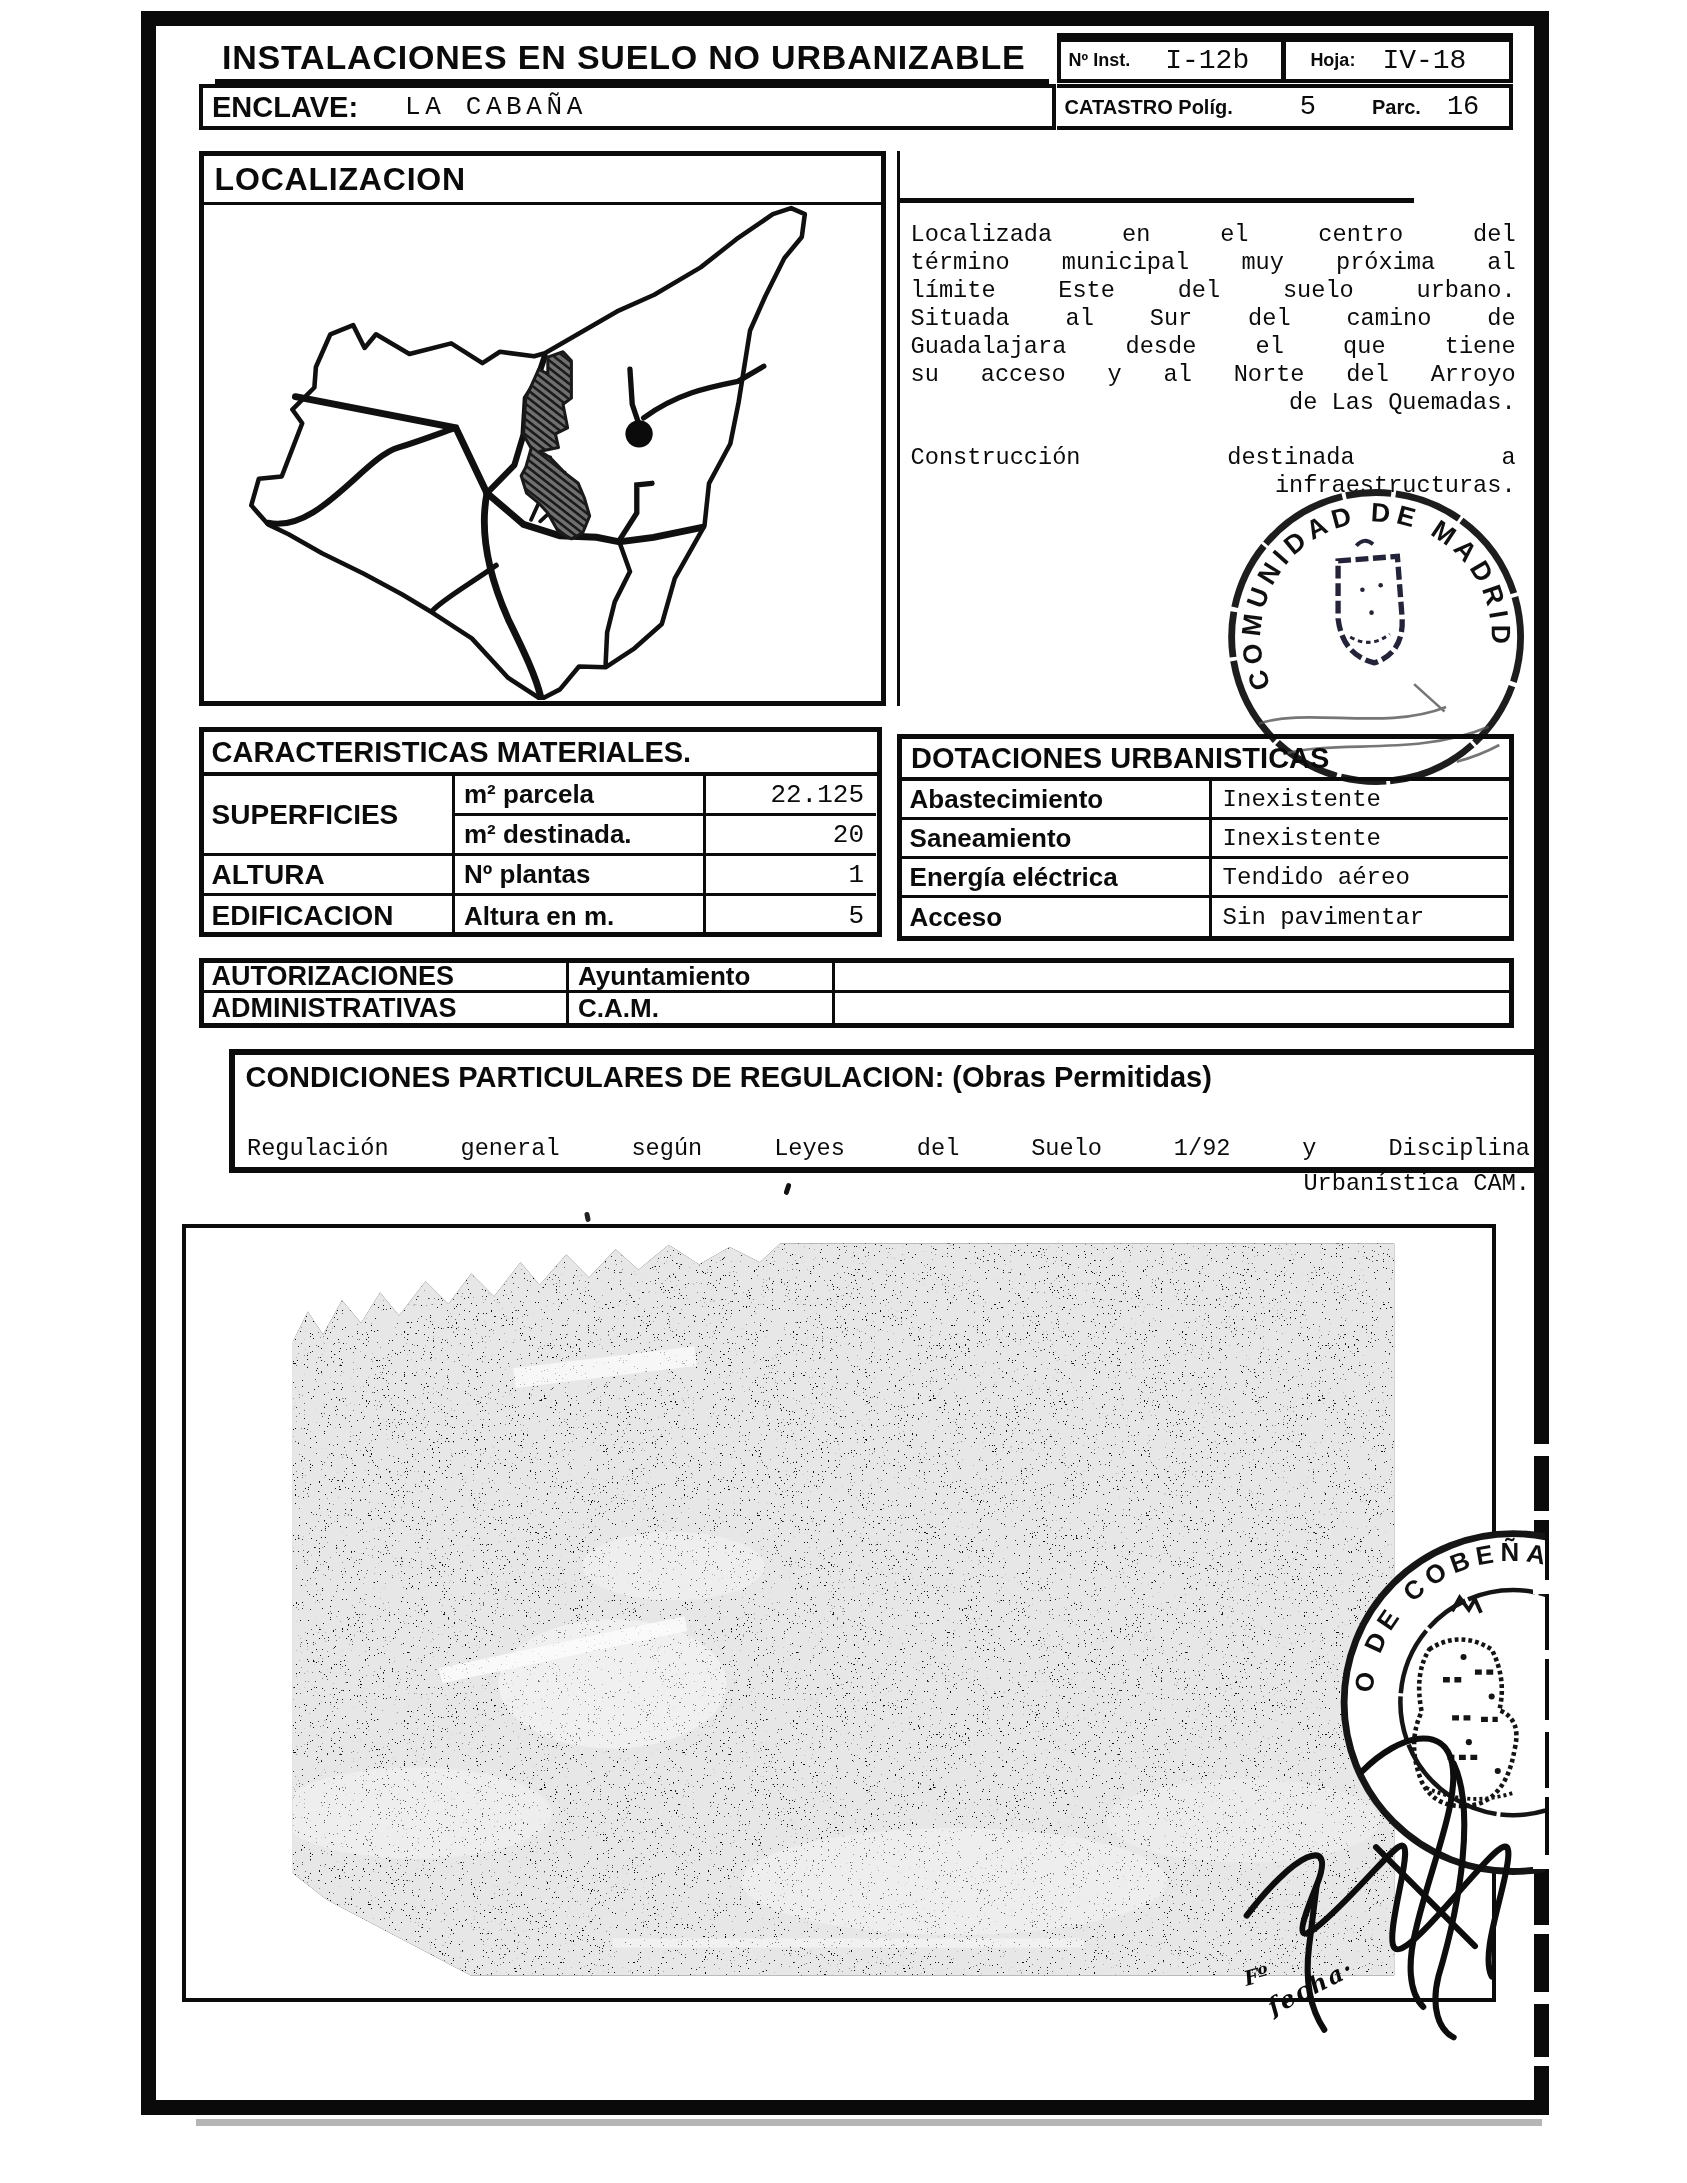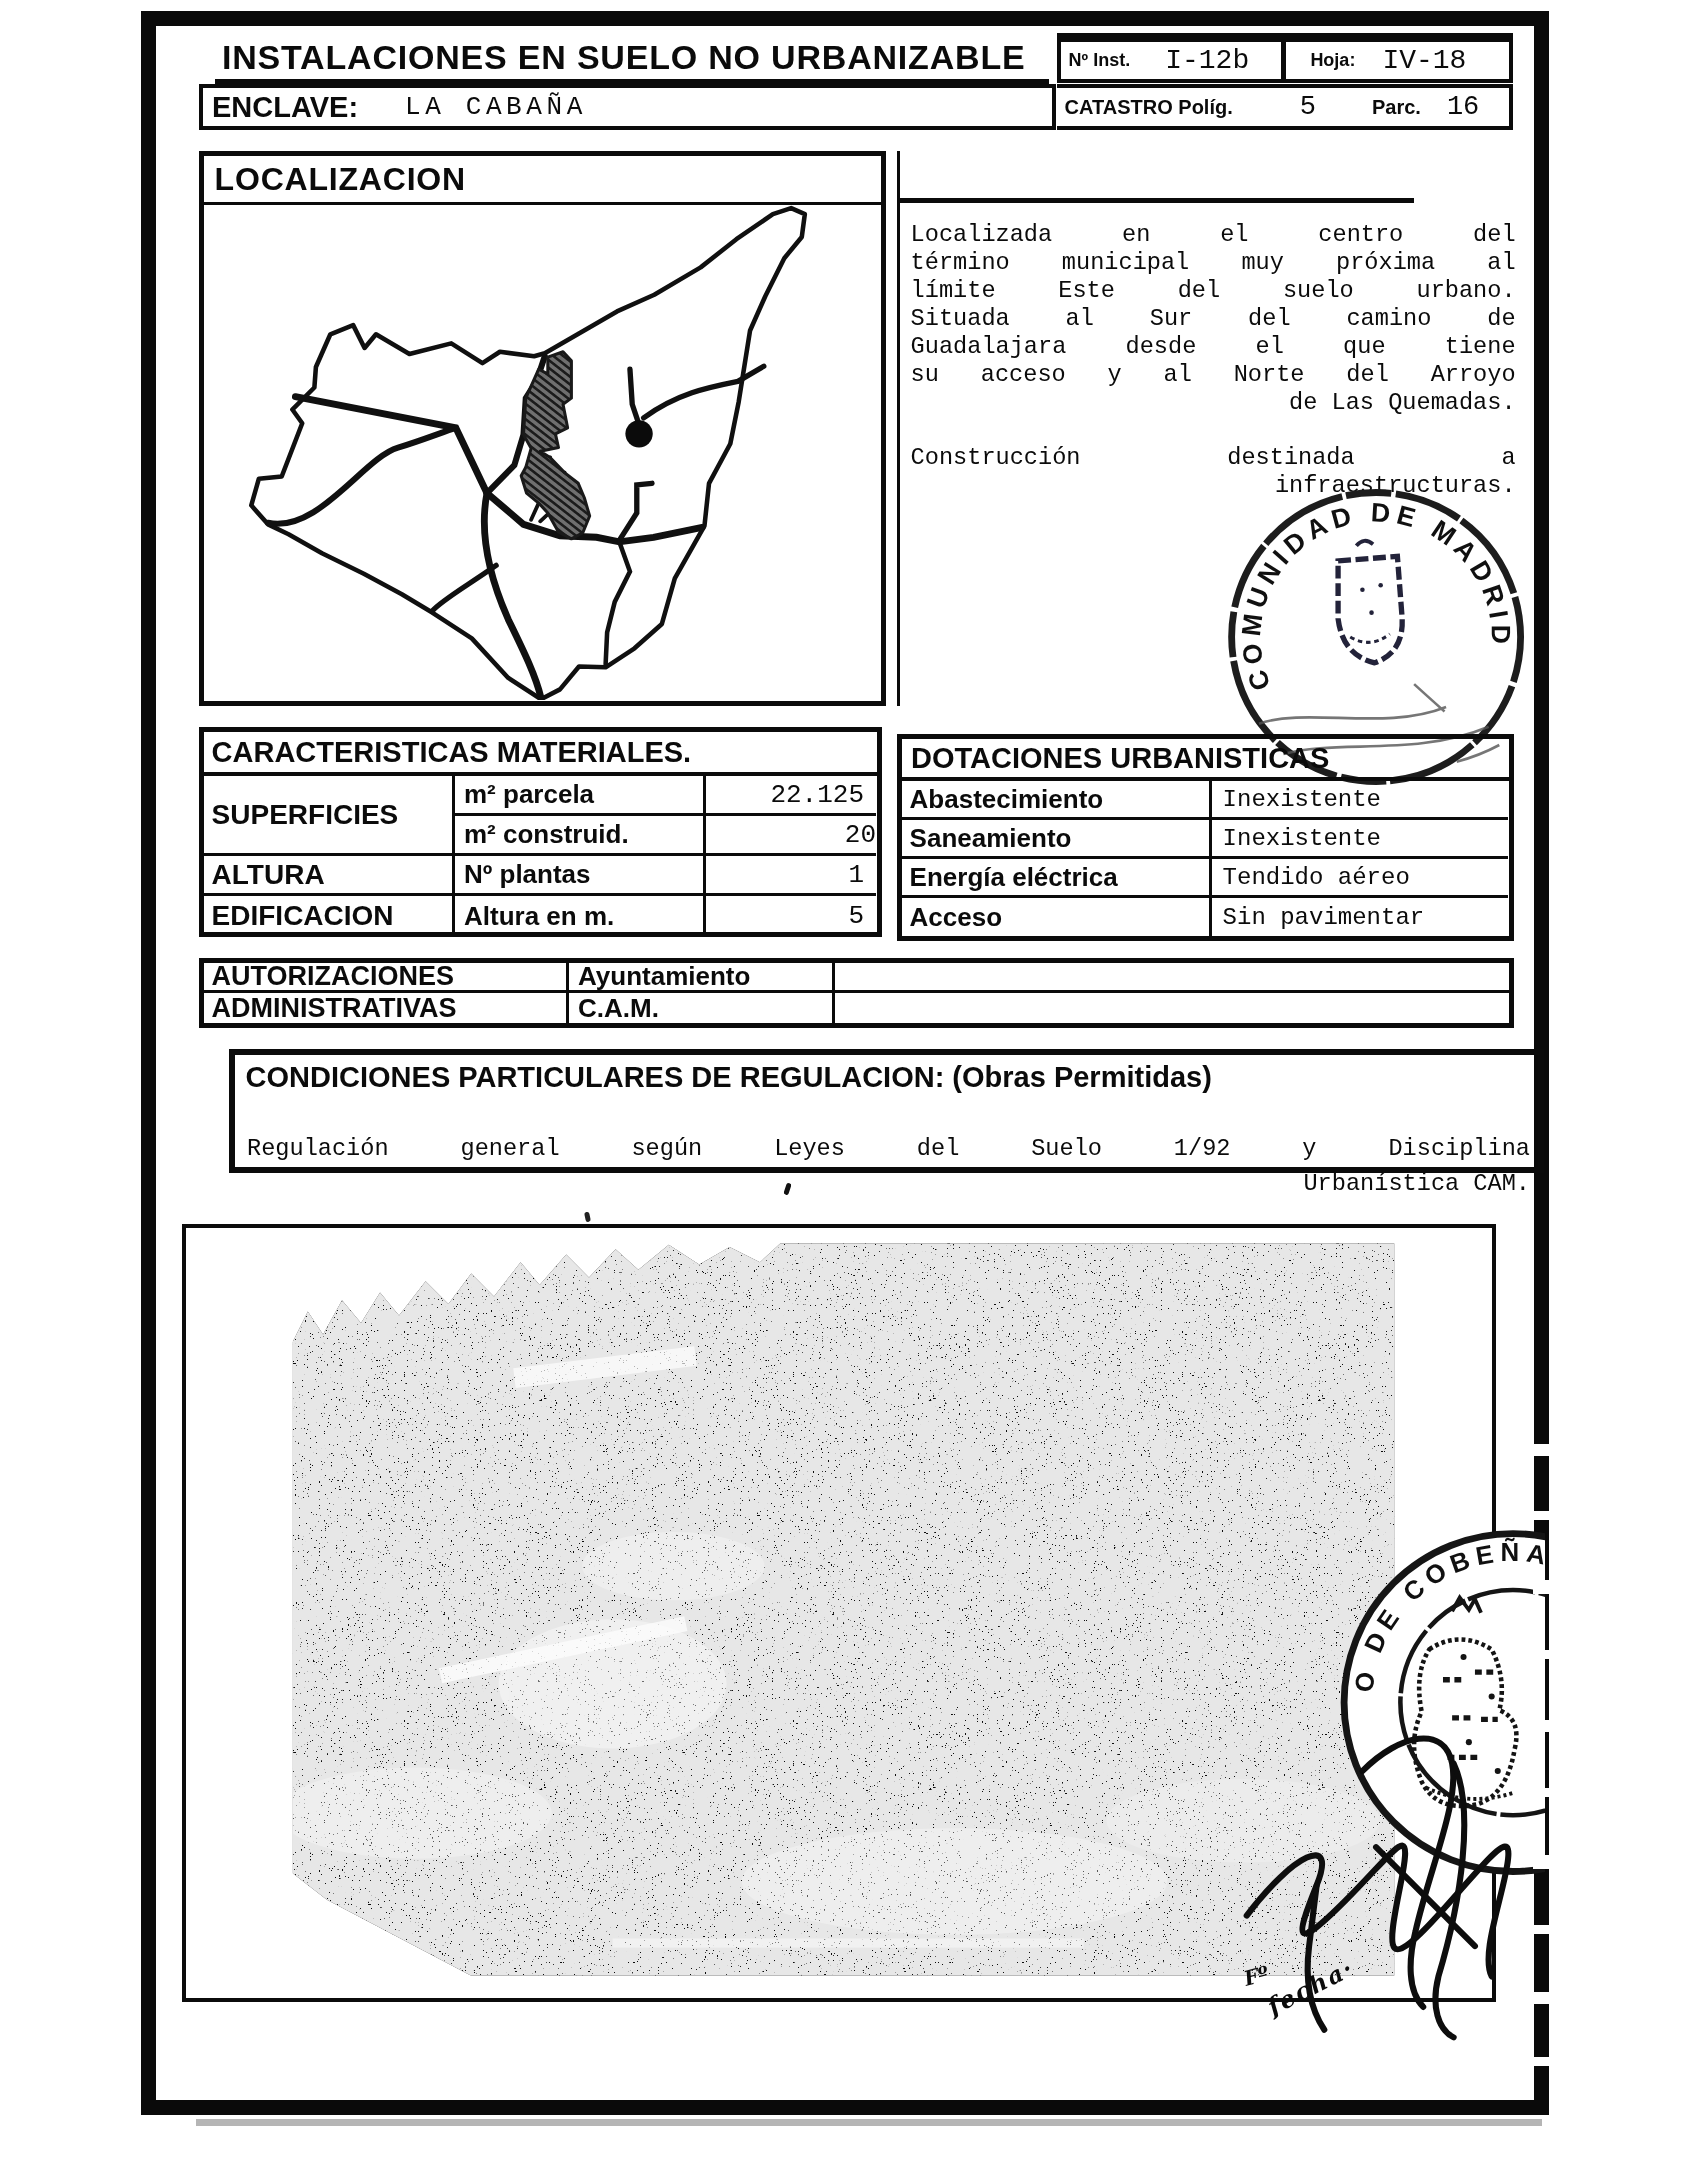--- a/index.html
+++ b/index.html
@@ -132,22 +132,22 @@
   </svg>
 
   <div class="abs box" style="left:199px;top:727px;width:683px;height:210px;border-width:5.3px;">
     <div style="height:40px;border-bottom:4.6px solid #0b0b0b;display:flex;align-items:center;">
       <span class="sans b" style="font-size:29px;padding-left:7.6px;">CARACTERISTICAS MATERIALES.</span>
     </div>
     <div class="grid" style="grid-template-columns:251px 251px 170px;grid-auto-rows:40px;">
       <div class="cell sans b" style="grid-row:1/3;font-size:28px;padding-left:7.6px;border-right:3.8px solid #0b0b0b;border-bottom:3.8px solid #0b0b0b;">SUPERFICIES</div>
       <div class="cell sans b" style="font-size:26px;padding-left:9px;border-right:3px solid #0b0b0b;border-bottom:3px solid #0b0b0b;">m² parcela</div>
       <div class="cell mono" style="font-size:26px;justify-content:flex-end;padding-right:12px;border-bottom:3px solid #0b0b0b;">22.125</div>
-      <div class="cell sans b" style="font-size:26px;padding-left:9px;border-right:3px solid #0b0b0b;border-bottom:3.8px solid #0b0b0b;">m² construid.</div>
-      <div class="cell mono" style="font-size:26px;justify-content:flex-end;border-bottom:3.8px solid #0b0b0b;">20</div>
+      <div class="cell sans b" style="font-size:26px;padding-left:9px;border-right:3px solid #0b0b0b;border-bottom:3.8px solid #0b0b0b;">m² destinada.</div>
+      <div class="cell mono" style="font-size:26px;justify-content:flex-end;padding-right:12px;border-bottom:3.8px solid #0b0b0b;">20</div>
       <div class="cell sans b" style="font-size:28px;padding-left:7.6px;border-right:3.8px solid #0b0b0b;border-bottom:3.8px solid #0b0b0b;">ALTURA</div>
       <div class="cell sans b" style="font-size:26px;padding-left:9px;border-right:3px solid #0b0b0b;border-bottom:3.8px solid #0b0b0b;">Nº plantas</div>
       <div class="cell mono" style="font-size:26px;justify-content:flex-end;padding-right:12px;border-bottom:3.8px solid #0b0b0b;">1</div>
       <div class="cell sans b" style="font-size:28px;padding-left:7.6px;border-right:3.8px solid #0b0b0b;">EDIFICACION</div>
       <div class="cell sans b" style="font-size:26px;padding-left:9px;border-right:3px solid #0b0b0b;">Altura en m.</div>
       <div class="cell mono" style="font-size:26px;justify-content:flex-end;padding-right:12px;">5</div>
     </div>
   </div>
 
   <div class="abs box" style="left:897px;top:734px;width:617px;height:207px;border-width:5.3px;">

